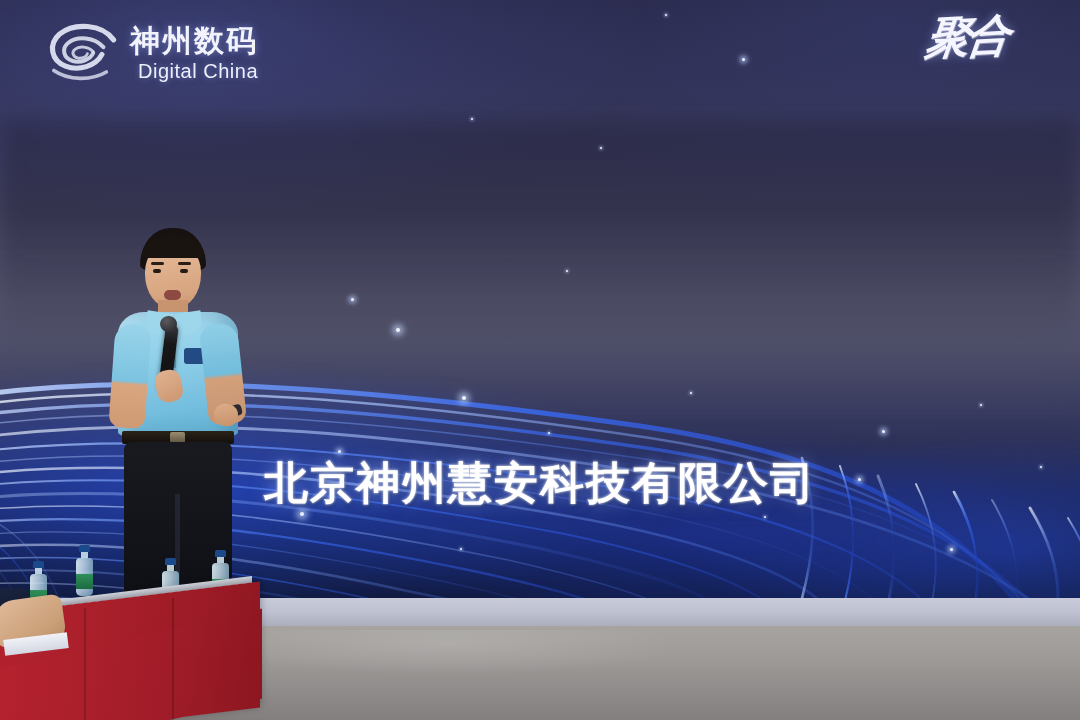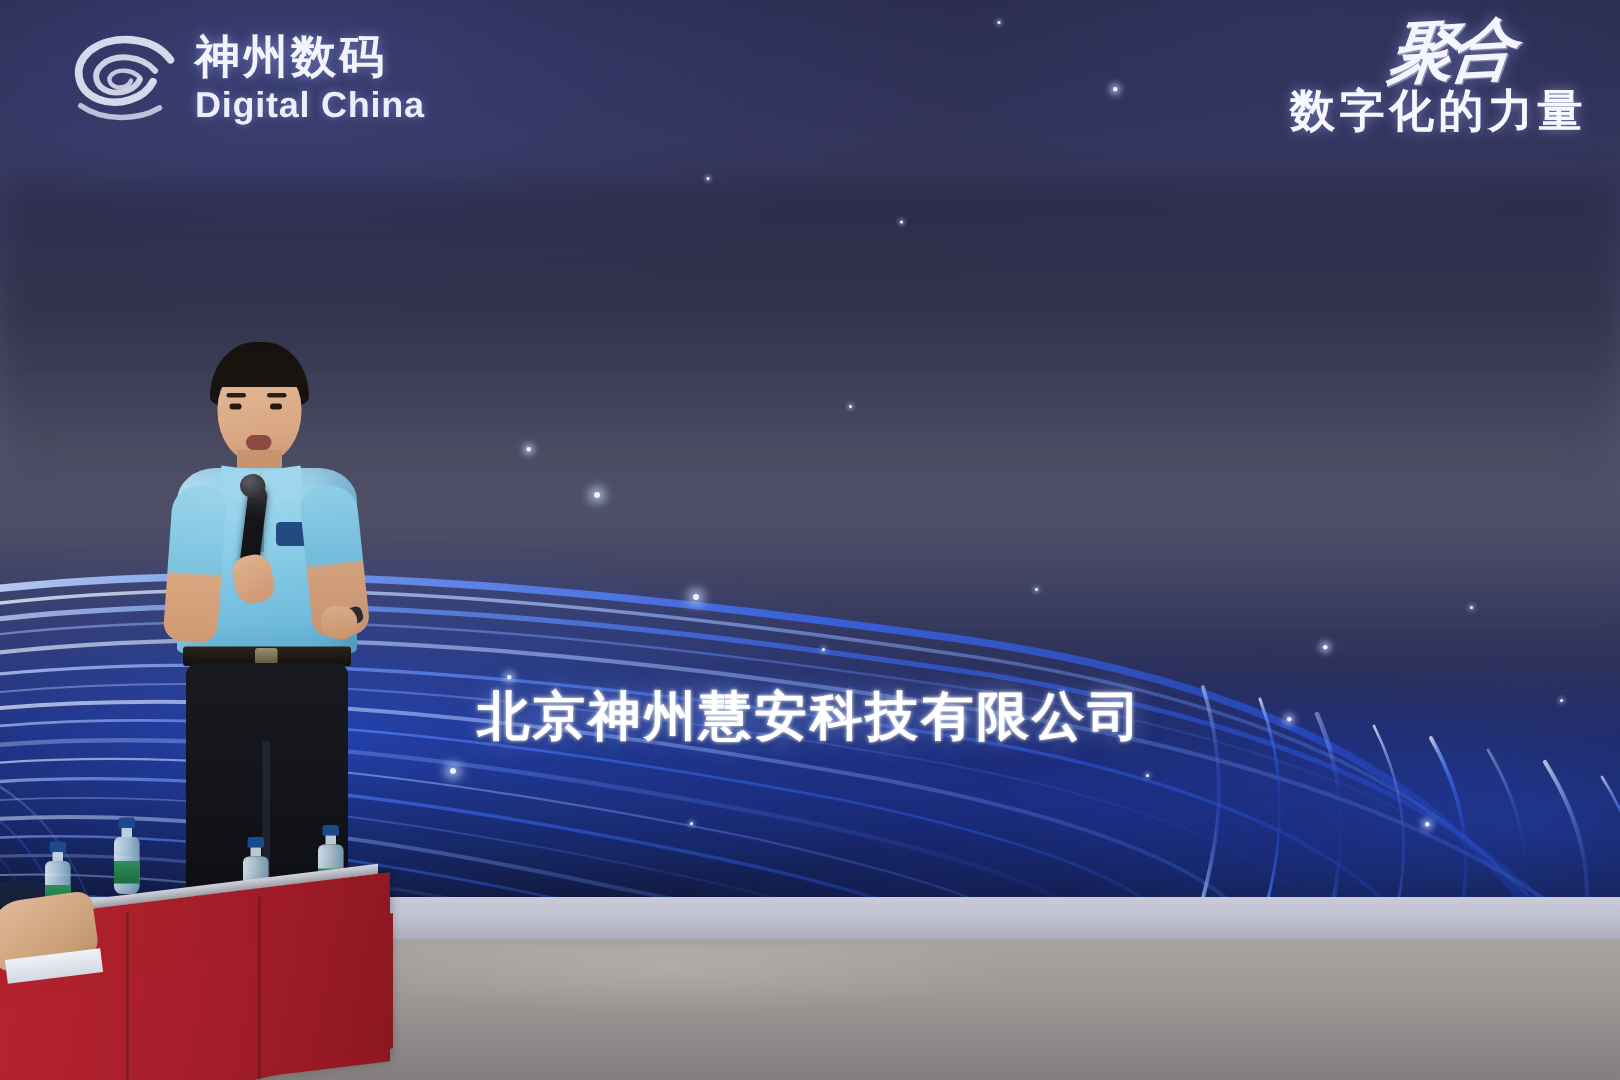--- a/index.html
+++ b/index.html
@@ -63,21 +63,21 @@
 
   
   .brand-left{position:absolute;left:46px;top:18px;display:flex;align-items:center;gap:10px;}
   .brand-left .swirl{width:74px;height:70px;flex:0 0 auto;opacity:.95;}
   .brand-left .names{display:flex;flex-direction:column;line-height:1;}
   .brand-cn{
     color:#f2f3fb;font-size:30px;font-weight:bold;letter-spacing:2px;
     text-shadow:0 0 7px rgba(160,175,255,.55);
   }
   .brand-en{
-    color:#eceefa;font-size:24px;font-weight:bold;letter-spacing:.5px;margin-top:5px;
+    color:#eceefa;font-size:20px;font-weight:normal;letter-spacing:.5px;margin-top:5px;
     text-shadow:0 0 6px rgba(150,165,250,.5);
     text-align:right;
   }
 
   .brand-right{position:absolute;right:22px;top:16px;text-align:right;}
   .calli{
     color:#f4f5ff;font-size:44px;font-weight:bold;font-style:italic;
     font-family:"DejaVu Serif","Liberation Serif",serif;
     letter-spacing:-4px;line-height:.95;
     transform:skewX(-9deg) rotate(-3deg);
@@ -95,21 +95,21 @@
     color:#fdfdff;font-size:50px;font-weight:bold;letter-spacing:3px;
     text-shadow:0 0 2px rgba(255,255,255,.95), 0 0 16px rgba(175,190,255,.55), 1px 2px 3px rgba(10,10,30,.55);
   }
   .slide-date{
     position:absolute;left:0;width:100%;top:348px;text-align:center;
     color:#fbfbff;font-size:31px;font-weight:bold;letter-spacing:2px;
     text-shadow:0 0 2px rgba(255,255,255,.9), 0 0 14px rgba(170,185,255,.5), 1px 2px 3px rgba(10,10,30,.5);
   }
   .slide-company{
     position:absolute;left:0;width:100%;top:454px;text-align:center;
-    color:#ffffff;font-size:35px;font-weight:bold;letter-spacing:2px;
+    color:#ffffff;font-size:44px;font-weight:bold;letter-spacing:2px;
     text-shadow:0 0 3px rgba(255,255,255,.95), 0 0 16px rgba(140,170,255,.7), 1px 2px 4px rgba(5,15,50,.6);
   }
 
   
   .stage-lip{
     position:absolute;left:0;top:598px;width:100%;height:30px;
     background:linear-gradient(180deg,#c9cbd8 0%, #bfc2d2 45%, #a9abb9 100%);
   }
   .stage-floor{
     position:absolute;left:0;top:626px;width:100%;height:94px;
@@ -373,21 +373,20 @@
         </g>
       </svg>
       <div class="names">
         <div class="brand-cn">神州数码</div>
         <div class="brand-en">Digital China</div>
       </div>
     </div>
 
     <div class="brand-right">
       <div class="calli">聚合</div>
-      <div class="calli-sub">数字化的力量</div>
     </div>
 
     <div class="slide-company">北京神州慧安科技有限公司</div>
   </div>
 
   <div class="speaker">
     <div class="sp-hair"></div>
     <div class="sp-face"></div>
     <div class="sp-hair-front"></div>
     <div class="sp-brow" style="left:55px;top:34px;"></div>

